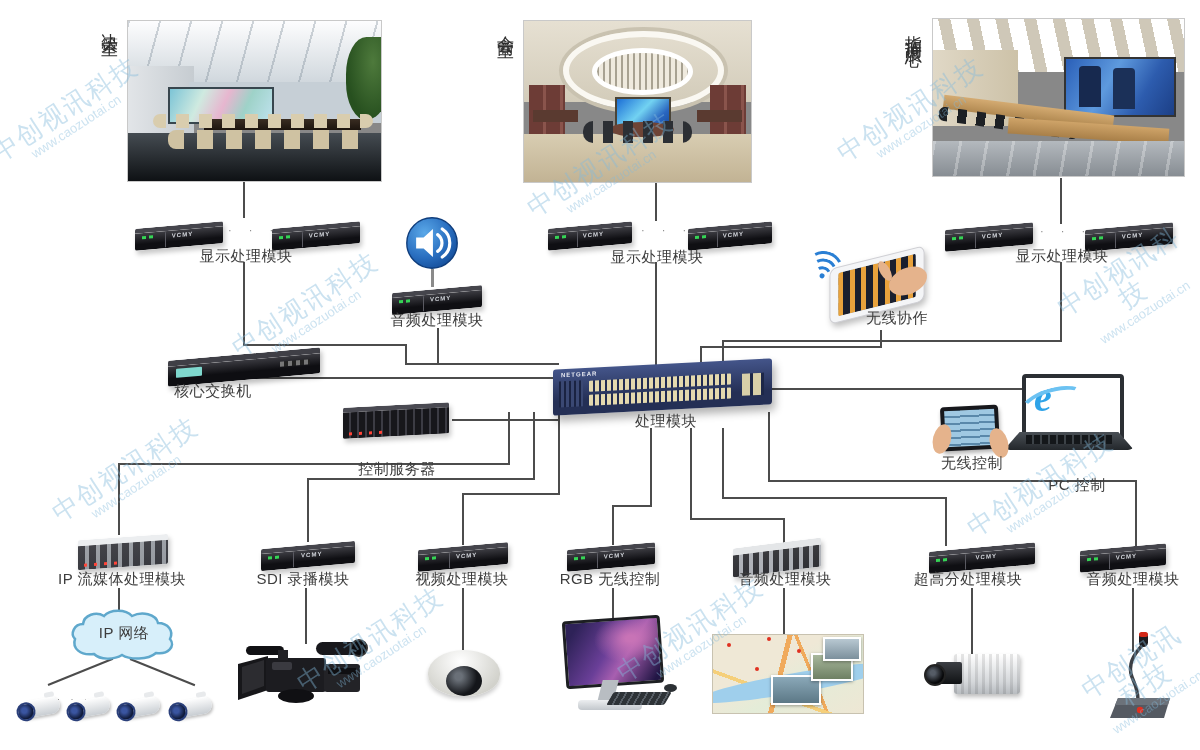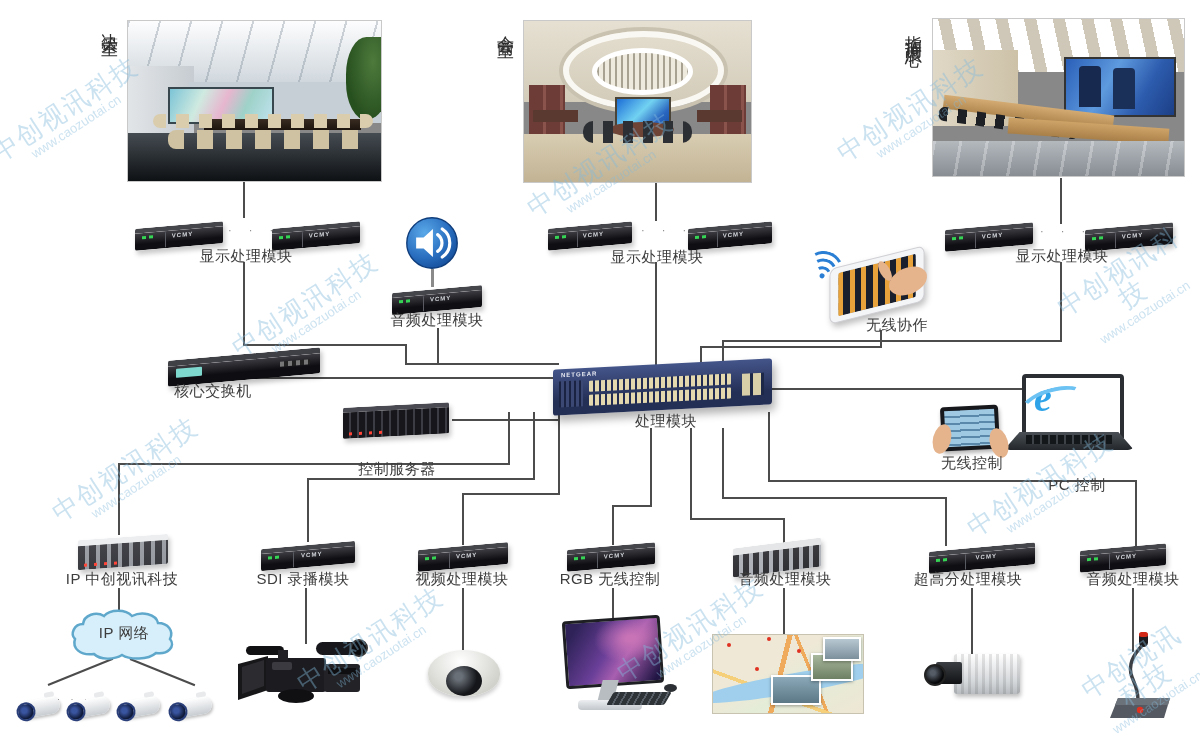--- a/index.html
+++ b/index.html
@@ -328,21 +328,21 @@
     <i class="w1"></i>
       <i class="w2"></i>
       <i class="w3"></i>
       <i class="dot"></i>
   </div>
   <div class="ctab">
       <div class="scrn"></div>
     </div>
   <div class="hand" style="left:888px;top:268px;width:40px;height:26px;transform:rotate(-24deg)"></div>
   <div class="hand" style="left:880px;top:260px;width:10px;height:22px;transform:rotate(-30deg)"></div>
-  <div class="lbl" style="left:897px;top:316px">无线协作</div>
+  <div class="lbl" style="left:897px;top:309px">无线协作</div>
 
   <div class="rec" style="left:168px;top:354px;width:152px;height:20px">
     <span class="scr"></span>
       <span class="prt"></span>
   </div>
   <div class="lbl" style="left:213px;top:382px">核心交换机</div>
 
   <div class="srv dark" style="left:343px;top:405px;width:106px;height:26px">
       <span class="rled"></span>
     </div>
@@ -369,21 +369,21 @@
     <div class="e">e</div>
     <div class="orb"></div>
     <div class="base"></div>
       <div class="kb"></div>
   </div>
   <div class="lbl" style="left:1077px;top:476px">PC 控制</div>
 
   <div class="srv silver" style="left:78px;top:537px;width:90px;height:24px">
       <span class="rled"></span>
     </div>
-  <div class="lbl" style="left:122px;top:570px">IP 中创视讯科技</div>
+  <div class="lbl" style="left:122px;top:570px">IP 流媒体处理模块</div>
 
   <div class="dev" style="left:261px;top:545px;width:94px">
       <span class="led"></span>
       <span class="sep"></span>
       <span class="brand">VCMY</span>
     </div>
   <div class="lbl" style="left:303px;top:570px">SDI 录播模块</div>
 
   <div class="dev" style="left:418px;top:546px;width:90px">
       <span class="led"></span>

